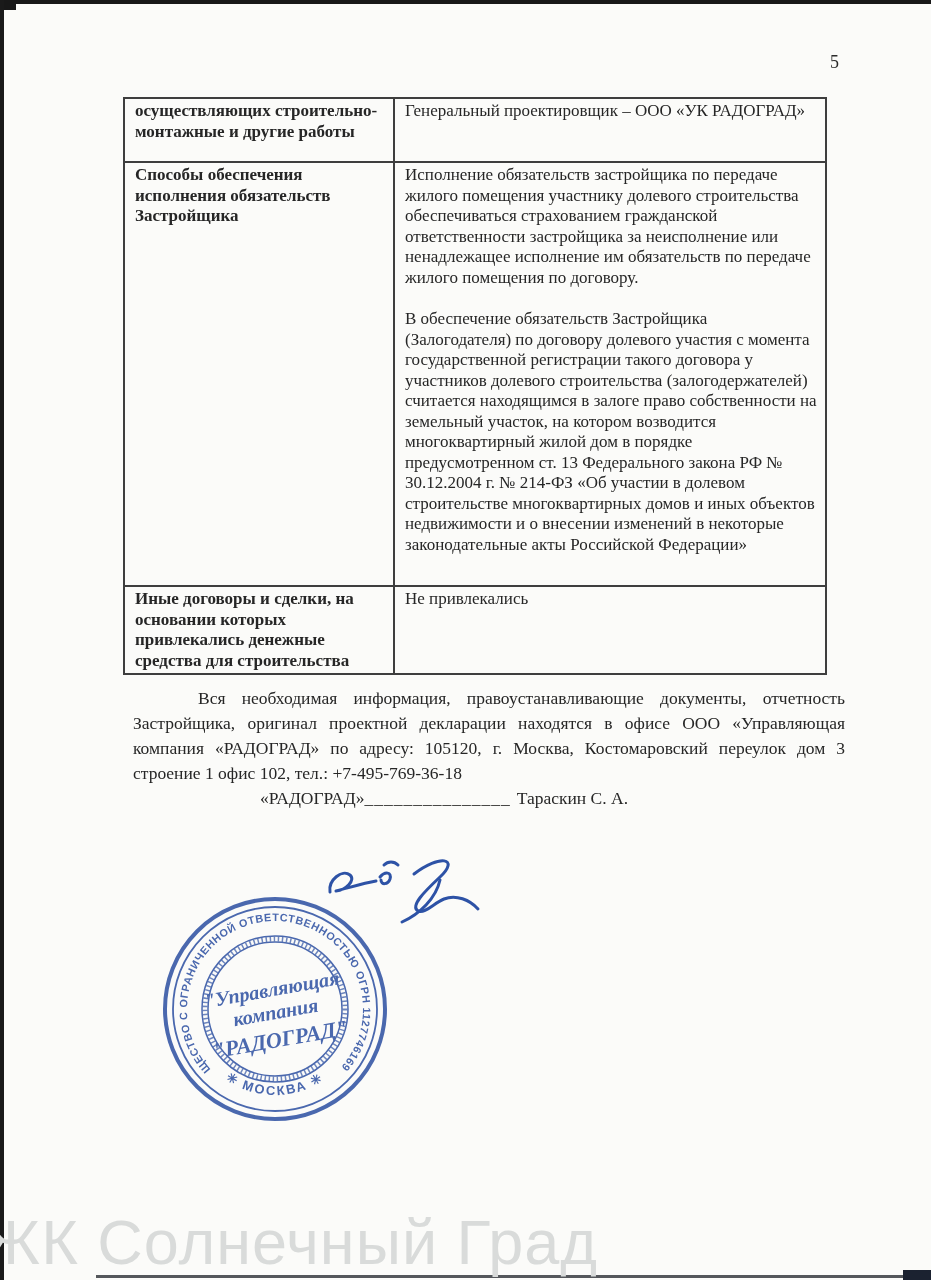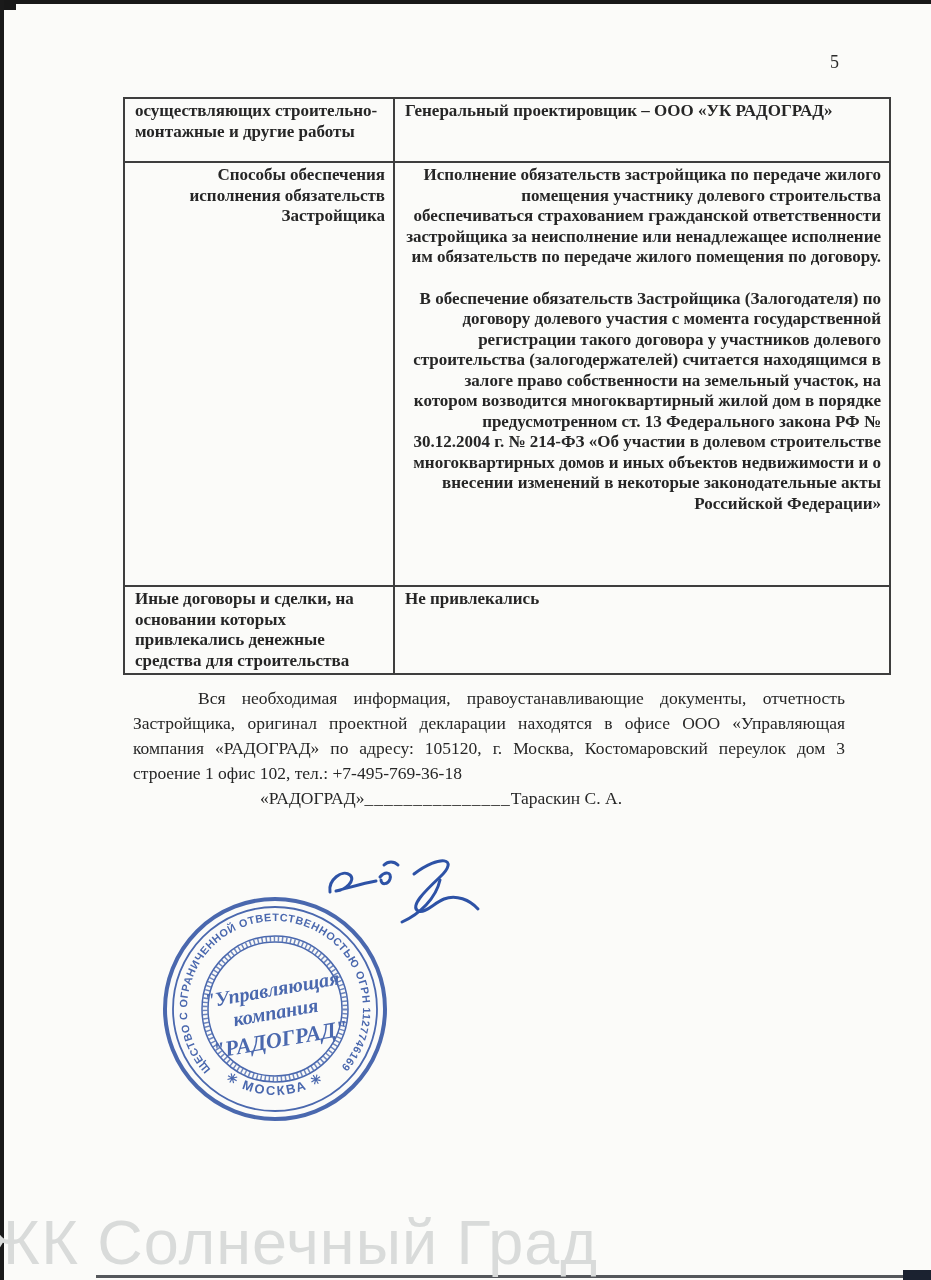--- a/index.html
+++ b/index.html
@@ -11,44 +11,44 @@
   
   .edge-top{position:absolute;left:0;top:0;width:931px;height:4px;background:#181818;}
   .edge-top-corner{position:absolute;left:0;top:0;width:16px;height:10px;background:#181818;}
   .edge-left{position:absolute;left:0;top:0;width:4px;height:1280px;background:#1a1a1a;}
   .edge-bottom-line{position:absolute;left:96px;top:1275px;width:835px;height:3px;background:#54575b;}
   .edge-bottom-corner{position:absolute;left:903px;top:1270px;width:28px;height:10px;background:#1b2230;}
   
   .page-number{position:absolute;left:830px;top:52px;font-size:18px;color:#2b2b2b;}
   
   table.decl{
-    position:absolute;left:123px;top:97px;width:768px;
+    position:absolute;left:123px;top:97px;width:704px;
     border-collapse:collapse;table-layout:fixed;
   }
   table.decl td{
     border:2px solid #3e3e3e;vertical-align:top;
     padding:2px 8px 2px 10px;font-size:17px;line-height:20.5px;color:#262626;
   }
   td.col-label{width:250px;font-weight:bold;}
-  td.col-value p{margin:0 0 21px 0;font-weight:bold;}
+  td.col-value p{margin:0 0 21px 0;}
   td.col-value p:last-child{margin-bottom:0;}
   tr.r1 td{height:58px;}
-  tr.r2 td{height:418px;text-align:right;}
+  tr.r2 td{height:418px;}
   tr.r3 td{height:72px;margin-top:38px;}
   
   .body-text{
     position:absolute;left:133px;top:686px;width:712px;
     font-size:17.5px;line-height:25px;color:#262626;
   }
   .body-text p{margin:0;text-indent:65px;}
   .body-text p.just{text-align:justify;}
   a.site-link{color:#2257a5;text-decoration:underline;}
   .sign-line{margin-top:20px;padding-left:62px;white-space:nowrap;}
   .sign-underscores{letter-spacing:1px;}
-  .sign-name{}
+  .sign-name{margin-left:6px;}
   
   .stamp{position:absolute;left:158px;top:892px;width:234px;height:234px;opacity:.92;}
   .stamp svg{display:block;}
   
   .signature{position:absolute;left:318px;top:850px;width:170px;height:80px;}
   
   .watermark{
     position:absolute;left:-18px;top:1206px;
     font-family:"Liberation Sans", sans-serif;font-size:63px;font-weight:400;
     color:#d9dbda;letter-spacing:1px;white-space:nowrap;

